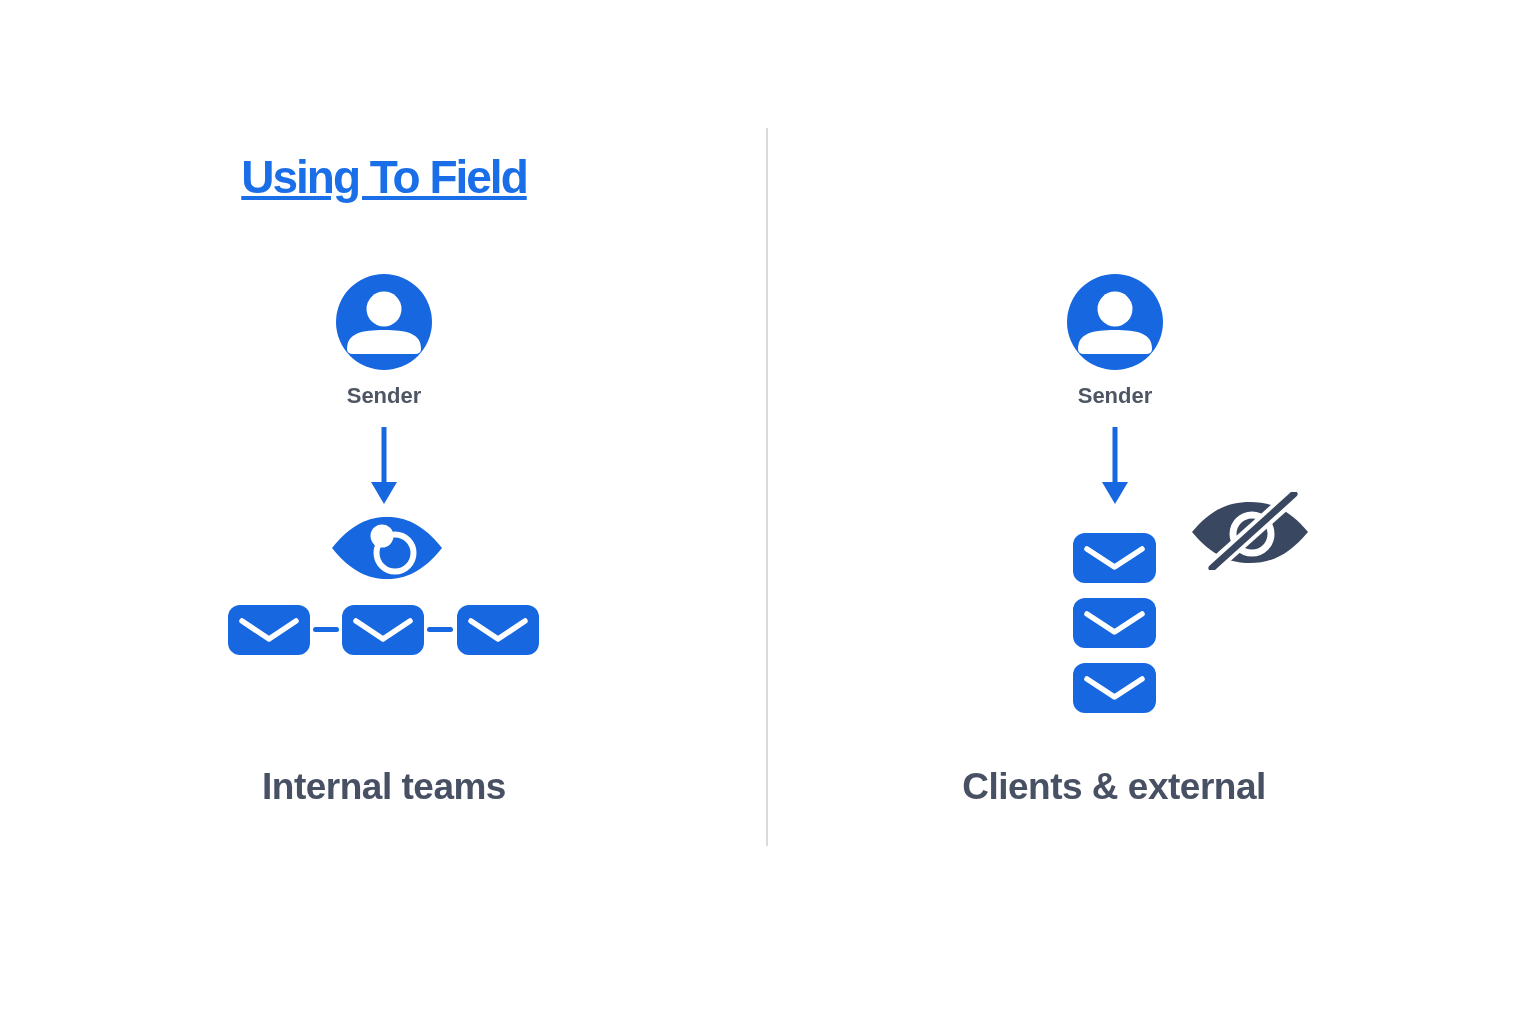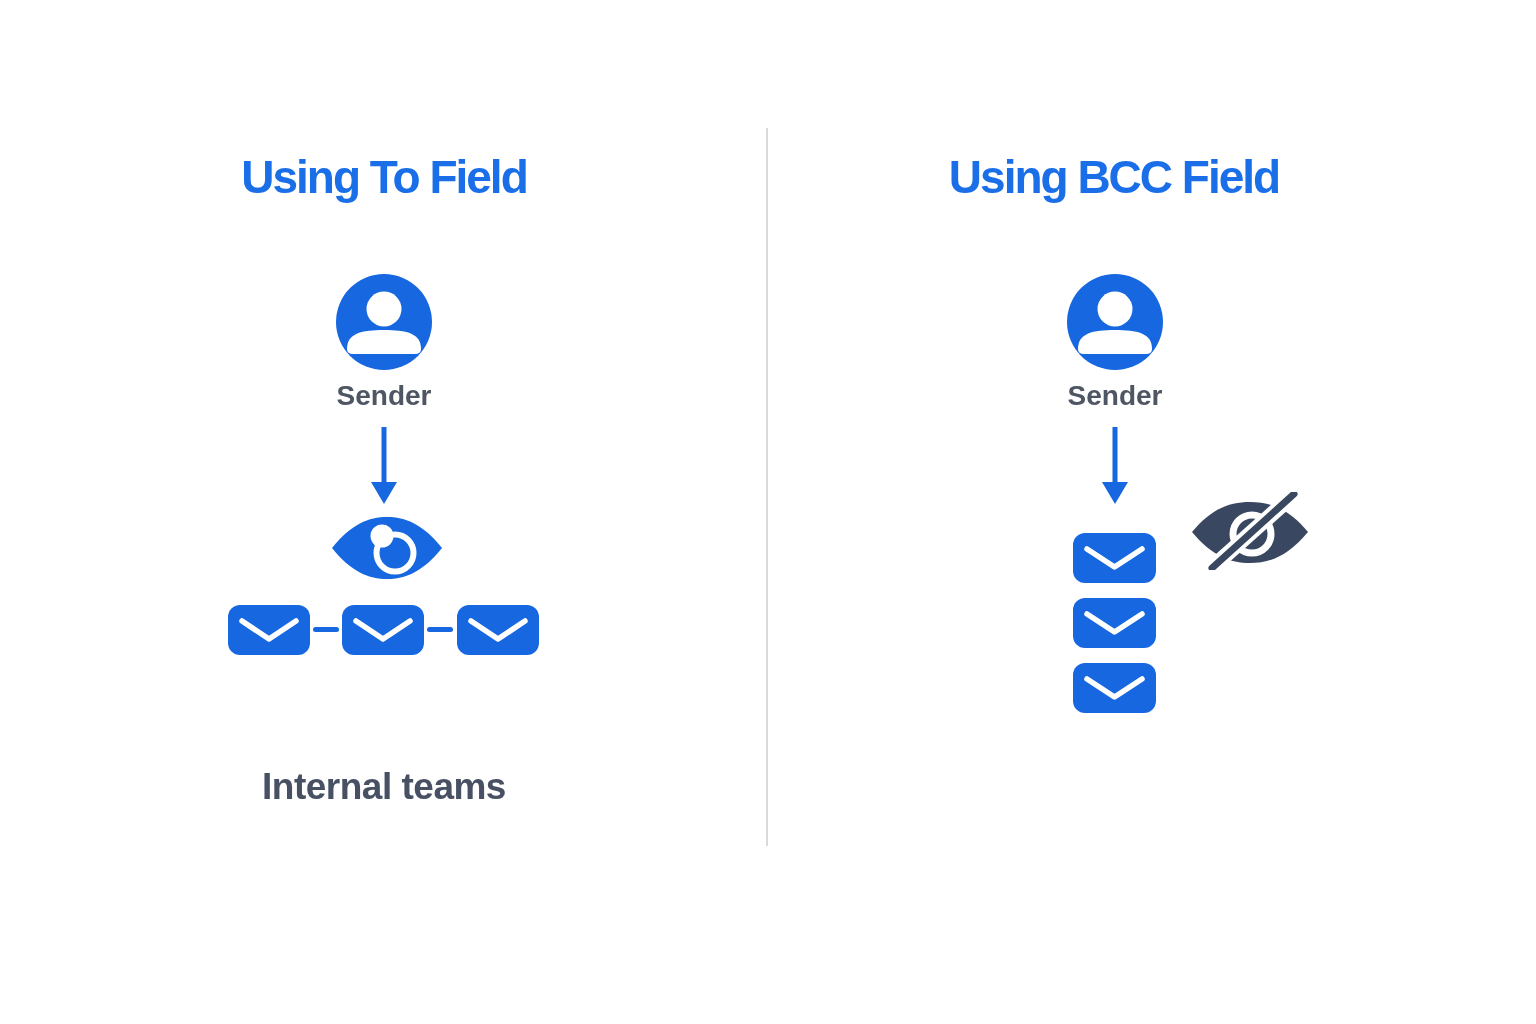--- a/index.html
+++ b/index.html
@@ -7,23 +7,24 @@
     width: 1536px; height: 1024px;
     position: relative; overflow: hidden;
     background: #ffffff;
     font-family: "Liberation Sans", sans-serif;
   }
   .abs { position: absolute; }
   .title {
     font-weight: bold; font-size: 46px; line-height: 52px;
     letter-spacing: -2px; text-align: center;
     color: var(--title-blue);
+    text-decoration: underline;
   }
   .sender-label {
-    font-weight: bold; font-size: 28px; line-height: 34px;
+    font-weight: bold; font-size: 22px; line-height: 34px;
     text-align: center; color: var(--sender-text);
   }
   .caption {
     font-weight: bold; font-size: 37px; line-height: 42px;
     letter-spacing: -0.5px; text-align: center;
     color: var(--caption-text);
   }
   .blue-icon  { color: var(--icon-blue); }
   .dark-icon  { color: var(--eye-off-color); }
   .connector  { background: var(--icon-blue); border-radius: 2.5px; }
@@ -87,21 +88,20 @@
     </svg>
   </div>
 
   <div class="abs caption" style="left:84px; top:766px; width:600px;text-align:center;">Internal teams</div>
 </div>
 
 <div class="abs divider" style="left:766px; top:128px; width:2px; height:718px;"></div>
 
 <div class="abs" style="left:768px; top:0; width:768px; height:1024px;">
 
-  <div class="abs title" style="left:46px; top:151px; width:600px;">Using BCC Field</div>
 
   <div class="abs blue-icon" style="left:299px; top:274px; width:96px; height:96px;">
     <svg viewBox="0 0 96 96">
       <circle cx="48" cy="48" r="48" fill="currentColor"></circle>
       <circle cx="48" cy="35" r="17.5" fill="#ffffff"></circle>
       <path d="M11 75 C11 59 26 56 48 56 C70 56 85 59 85 75 Q85 80 79 80 L17 80 Q11 80 11 75 Z" fill="#ffffff"></path>
     </svg>
   </div>
 
   <div class="abs sender-label" style="left:47px; top:379px; width:600px;">Sender</div>
@@ -136,13 +136,14 @@
     </svg>
   </div>
 
   <div class="abs blue-icon" style="left:305px; top:663px; width:83px; height:50px;">
     <svg viewBox="0 0 83 50">
       <rect x="0" y="0" width="83" height="50" rx="12" fill="currentColor"></rect>
       <polyline points="14,16 41.5,34 69,16" fill="none" stroke="#ffffff" stroke-width="5.5" stroke-linecap="round" stroke-linejoin="round"></polyline>
     </svg>
   </div>
 
+  <div class="abs caption" style="left:46px; top:766px; width:600px;">Clients &amp; external</div>
 </div>
 
 </body></html>

